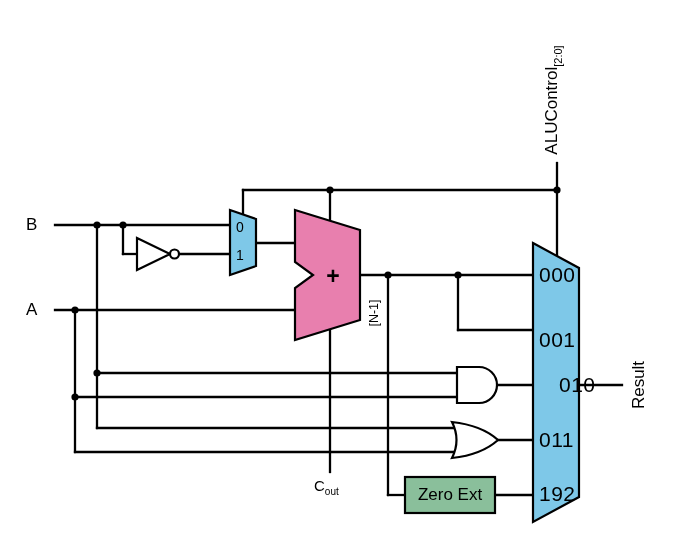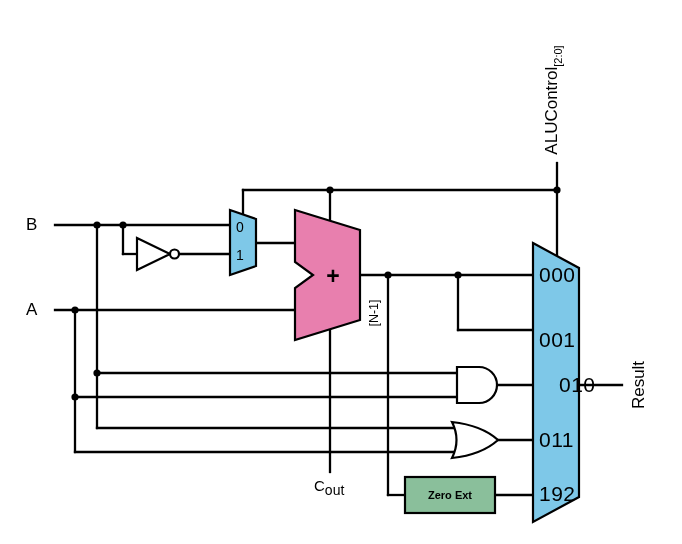--- a/index.html
+++ b/index.html
@@ -7,23 +7,23 @@
     position:relative;width:682px;height:544px;background:#ffffff;overflow:hidden;
     font-family:"Liberation Sans","DejaVu Sans",sans-serif;color:#000;
   }
   #stage svg{position:absolute;left:0;top:0;}
   .lbl{position:absolute;font-size:17px;line-height:19px;white-space:nowrap;}
   .cl{position:absolute;transform:translate(-50%,-50%);white-space:nowrap;font-size:15px;line-height:16px;}
   .vl{position:absolute;transform:translate(-50%,-50%) rotate(-90deg);white-space:nowrap;font-size:17px;line-height:19px;}
   .muxopt{position:absolute;font-size:21px;line-height:18px;letter-spacing:0.5px;}
   .small{font-size:12.5px;}
   sub{font-size:11px;}
-  .subsm{font-size:14px;}
+  .subsm{font-size:10px;}
   .plus{font-size:23px;font-weight:800;}
-  .zeroext{font-size:11px;font-weight:700;}
+  .zeroext{font-size:17px;font-weight:400;}
   .cout{font-size:15px;}
 </style>
 </head>
 <body>
 
 <div id="stage">
 
   <svg width="682" height="544" viewBox="0 0 682 544">
 
     <g fill="none" stroke-width="2.3" stroke-linecap="square" stroke="#000000">

